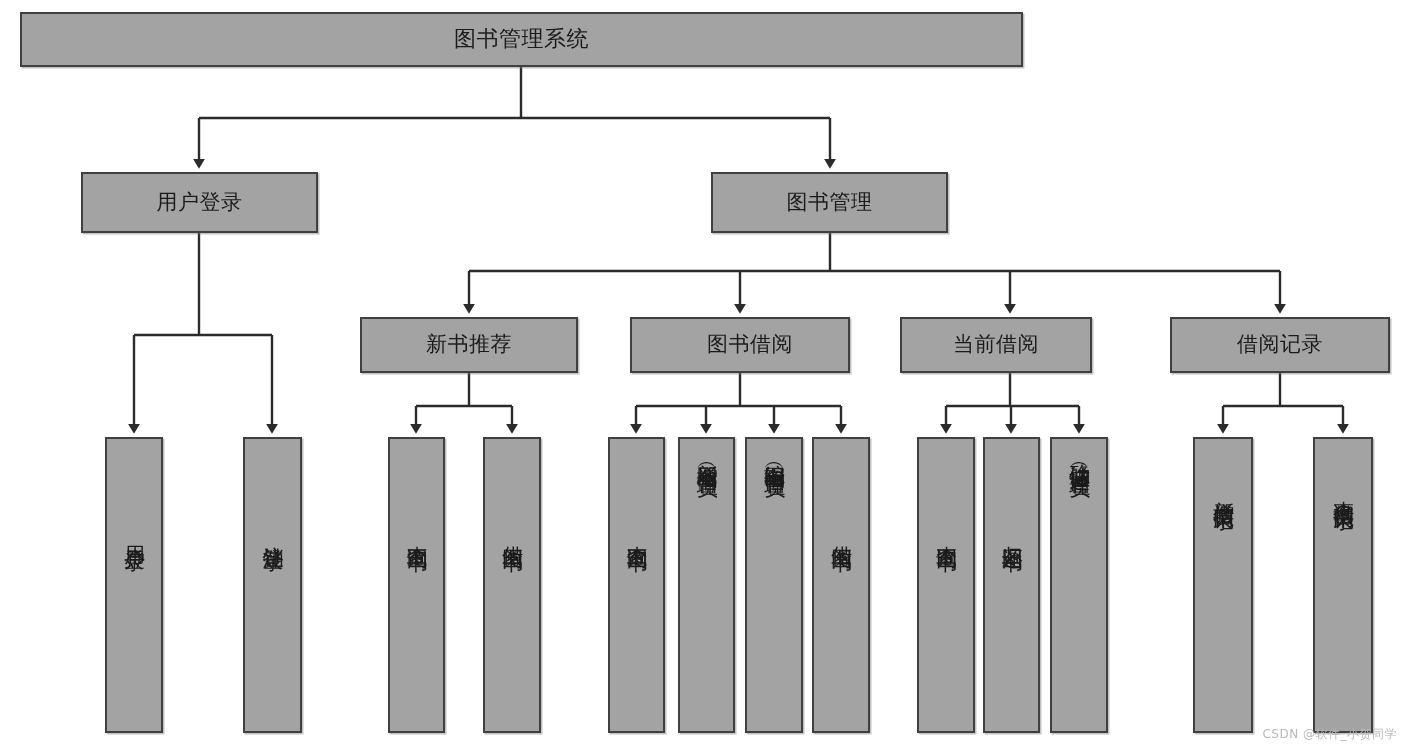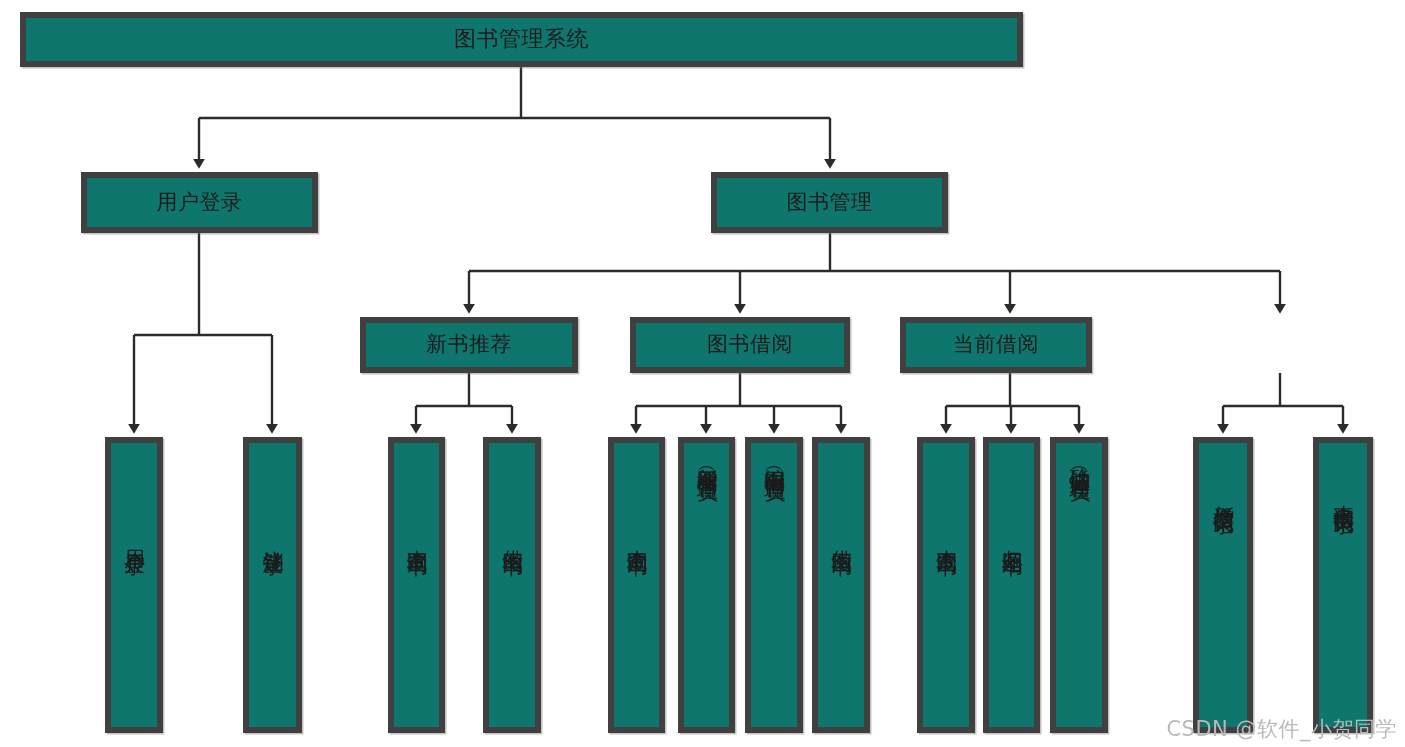--- a/index.html
+++ b/index.html
@@ -21,22 +21,22 @@
   #edges {
     position: absolute;
     left: 0;
     top: 0;
     width: 1405px;
     height: 747px;
   }
   .node {
     position: absolute;
     box-sizing: border-box;
-    border: 6px solid #404040;
-    background: #0f766e;
+    border: 2px solid #404040;
+    background: #a3a3a3;
     color: #1b1b1b;
     display: flex;
     align-items: center;
     justify-content: center;
     box-shadow: 1.5px 1.5px 0 rgba(120,120,120,0.45);
     z-index: 2;
   }
   .node .label {
     font-size: 21px;
     line-height: 1.12;
@@ -59,21 +59,21 @@
     line-height: 1.30;
     letter-spacing: 2px;
     white-space: nowrap;
     height: auto;
     max-height: 282px;
   }
   .watermark {
     position: absolute;
     right: 8px;
     bottom: 4px;
-    font-size: 21px;
+    font-size: 12px;
     color: #b9b9b9;
     letter-spacing: 0.5px;
     white-space: nowrap;
     z-index: 3;
   }
 </style>
 </head>
 <body>
 
 <div id="canvas">
@@ -141,20 +141,23 @@
 
   <div class="node level1" style="left:711px; top:172px; width:237px; height:61px;">
     <span class="label">图书管理</span>
   </div>
   <div class="node level2" style="left:630px; top:317px; width:220px; height:56px;padding-left:20px;">
     <span class="label">图书借阅</span>
   </div>
   <div class="node level2" style="left:900px; top:317px; width:192px; height:56px;">
     <span class="label">当前借阅</span>
   </div>
+  <div class="node level2" style="left:1170px; top:317px; width:220px; height:56px;">
+    <span class="label">借阅记录</span>
+  </div>
 
   <div class="node leaf" style="left:105px; top:437px; width:58px; height:296px; padding-top:90px;">
     <span class="label">用户登录</span>
   </div>
   <div class="node leaf" style="left:243px; top:437px; width:59px; height:296px; padding-top:90px;">
     <span class="label">注销登录</span>
   </div>
 
   <div class="node leaf" style="left:388px; top:437px; width:57px; height:296px; padding-top:90px;">
     <span class="label">查询图书</span>

